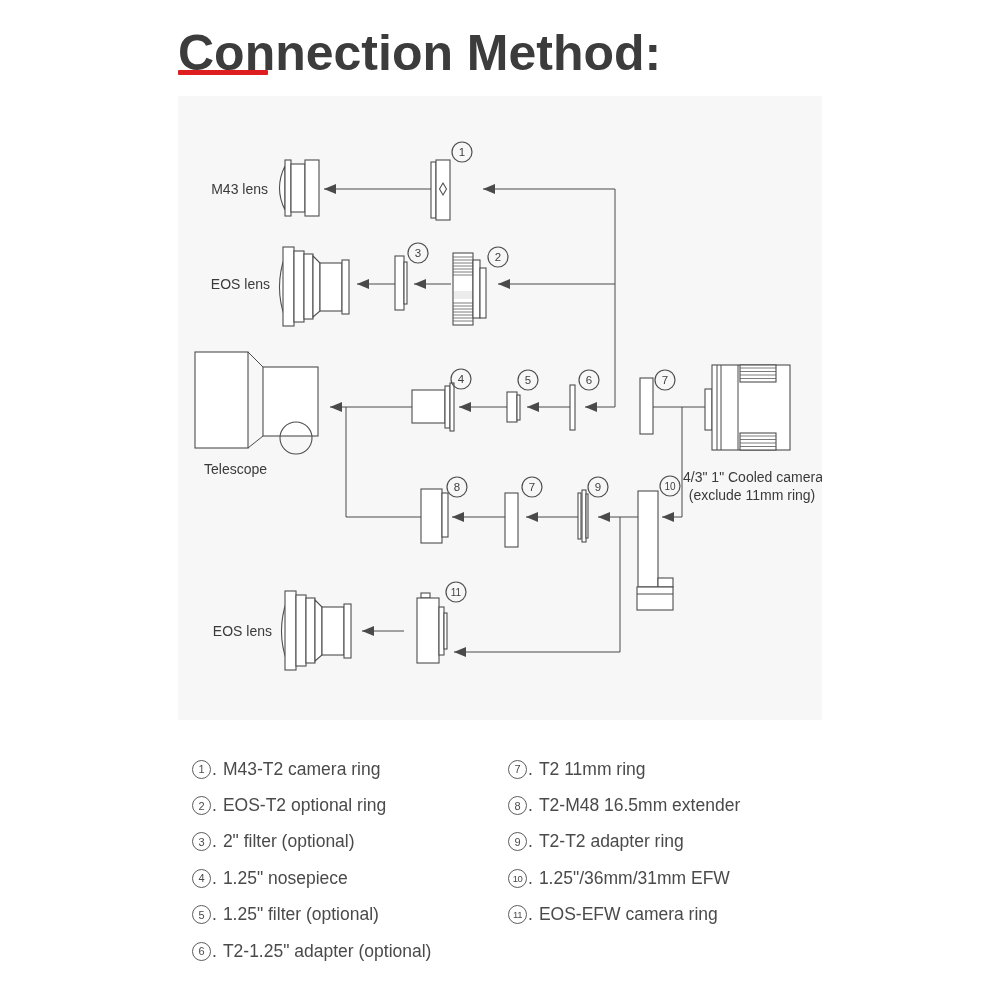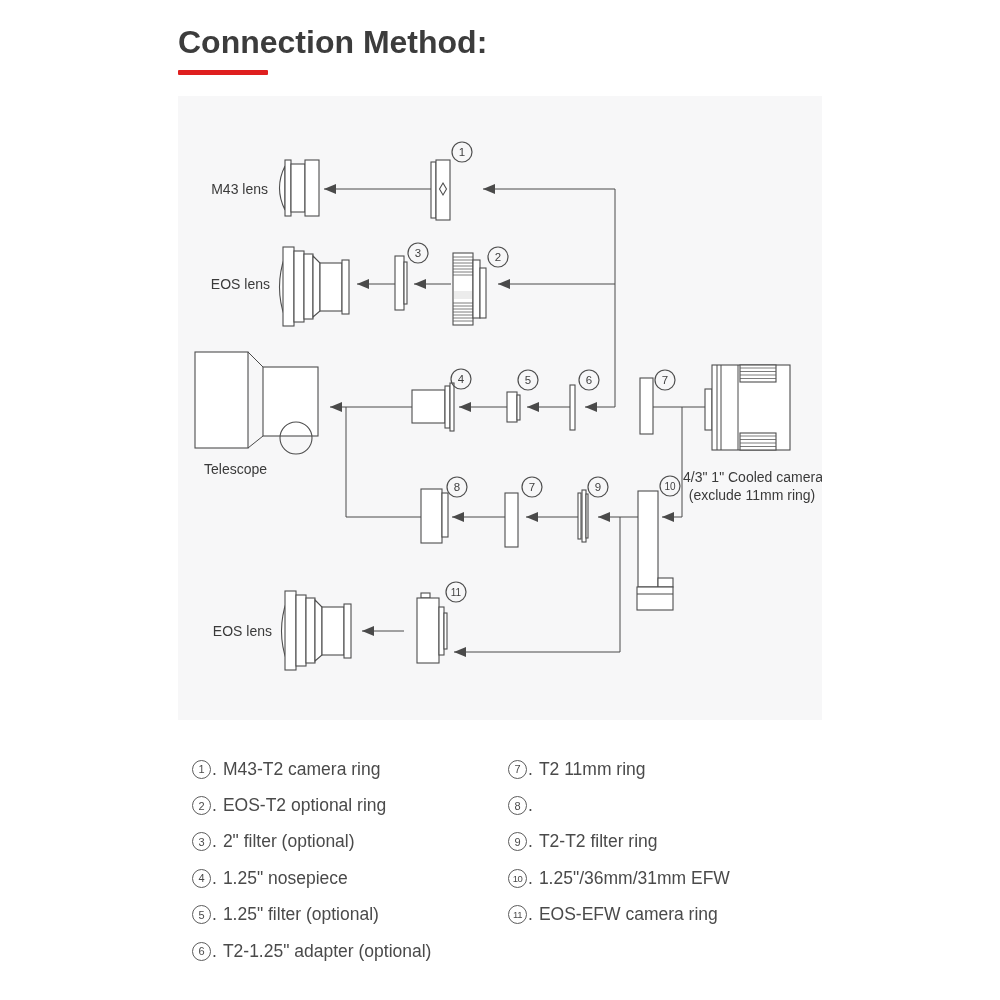--- a/index.html
+++ b/index.html
@@ -1,18 +1,18 @@
 <!DOCTYPE html>
 <html><head>
 <meta charset="utf-8">
 <style>
   html,body{margin:0;padding:0;background:#ffffff;width:1000px;height:1000px;
     font-family:"Liberation Sans",sans-serif;-webkit-font-smoothing:antialiased;}
   .page{position:relative;width:1000px;height:1000px;background:#fff;overflow:hidden;}
-  .title{position:absolute;left:178px;top:24px;font-size:32px;font-weight:600;
+  .title{position:absolute;left:178px;top:24px;font-size:50px;font-weight:600;
     color:#3c3c3c;letter-spacing:0px;margin:0;}
   .title-underline{position:absolute;left:178px;top:70px;width:90px;height:5px;
     background:#df1f1f;border-radius:1px;}
   .panel{position:absolute;left:178px;top:96px;width:644px;height:624px;background:#f7f7f8;}
   svg{display:block;}
   svg text{fill:#3a3a3a;font-family:"Liberation Sans",sans-serif;}
   .comp{stroke:#4e4e4e;stroke-width:1.1;fill:#ffffff;}
   .wire{stroke:#4a4a4a;stroke-width:1;fill:none;}
   .hatch{stroke:#5a5a5a;stroke-width:0.8;}
   .callout circle{stroke:#4f4f4f;stroke-width:1.2;fill:none;}
@@ -259,25 +259,26 @@
 
   <div class="legend-col right">
     <div class="legend-item">
       <span class="cnum">7</span>
         <span class="sep">.</span>
         <span>T2 11mm ring</span>
     </div>
     <div class="legend-item">
       <span class="cnum">8</span>
         <span class="sep">.</span>
+        <span>T2-M48 16.5mm extender</span>
     </div>
     <div class="legend-item">
       <span class="cnum">9</span>
         <span class="sep">.</span>
-        <span>T2-T2 filter ring</span>
+        <span>T2-T2 adapter ring</span>
     </div>
     <div class="legend-item">
       <span class="cnum two">10</span>
         <span class="sep">.</span>
         <span>1.25"/36mm/31mm EFW</span>
     </div>
     <div class="legend-item">
       <span class="cnum two">11</span>
         <span class="sep">.</span>
         <span>EOS-EFW camera ring</span>

